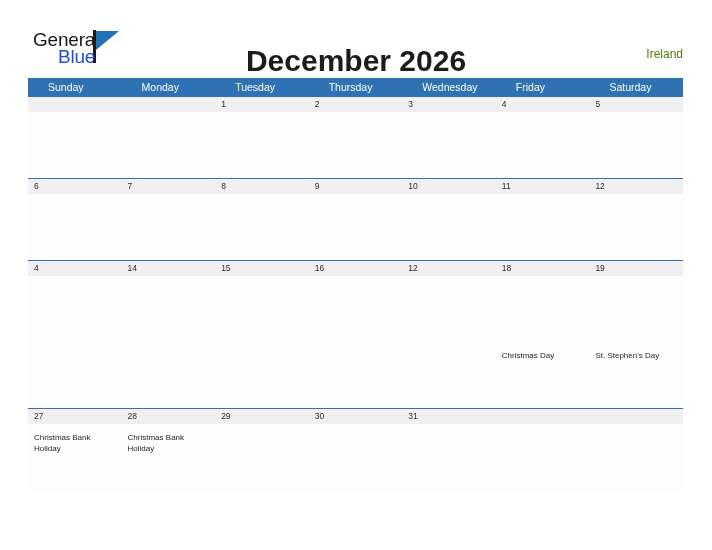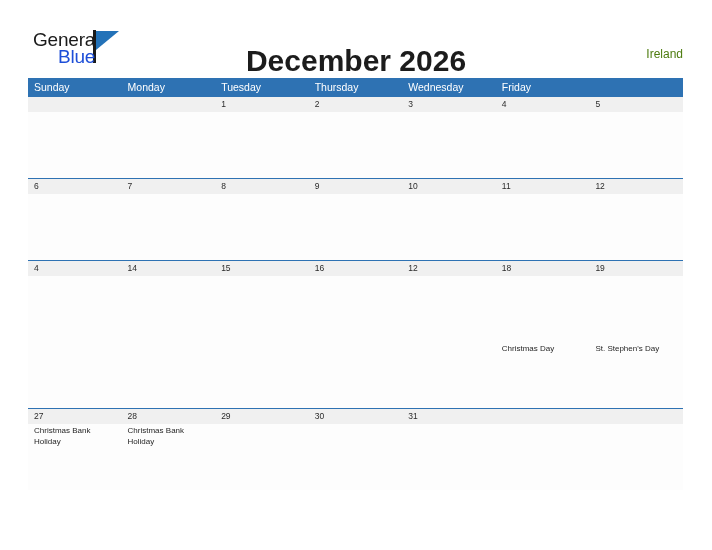--- a/index.html
+++ b/index.html
@@ -107,21 +107,21 @@
 
   .weekday-row {
     display: flex;
     width: 655px;
     height: 18px;
     background: #2e72b3;
   }
   .weekday-cell {
     width: 93.571px;
     box-sizing: border-box;
-    padding-left: 6px;
+    padding-left: 20px;
     color: #ffffff;
     font-size: 10.5px;
     line-height: 18px;
     white-space: nowrap;
     overflow: hidden;
   }
 
   .week {
     width: 655px;
   }
@@ -144,20 +144,21 @@
   .week-body {
     display: flex;
     width: 655px;
     height: 66px;
     background: #fdfdfd;
   }
   .body-cell {
     width: 93.571px;
     box-sizing: border-box;
     padding: 2px 7px 0 6px;
+    margin-top: 7px;
   }
   .event {
     font-size: 8px;
     line-height: 10.5px;
     color: #262626;
     word-wrap: break-word;
   }
 </style>
 </head>
 <body>
@@ -180,20 +181,21 @@
   </div>
 
   <div id="calendar">
     <div class="weekday-row" id="weekday-row">
         <div class="weekday-cell">Sunday</div>
         <div class="weekday-cell">Monday</div>
         <div class="weekday-cell">Tuesday</div>
         <div class="weekday-cell">Thursday</div>
         <div class="weekday-cell">Wednesday</div>
         <div class="weekday-cell">Friday</div>
+        <div class="weekday-cell">Saturday</div>
       </div>
     <div id="weeks-container">
         <div class="week">
           <div class="week-numbers">
             <div class="num-cell"></div>
             <div class="num-cell"></div>
             <div class="num-cell">1</div>
             <div class="num-cell">2</div>
             <div class="num-cell">3</div>
             <div class="num-cell">4</div>

